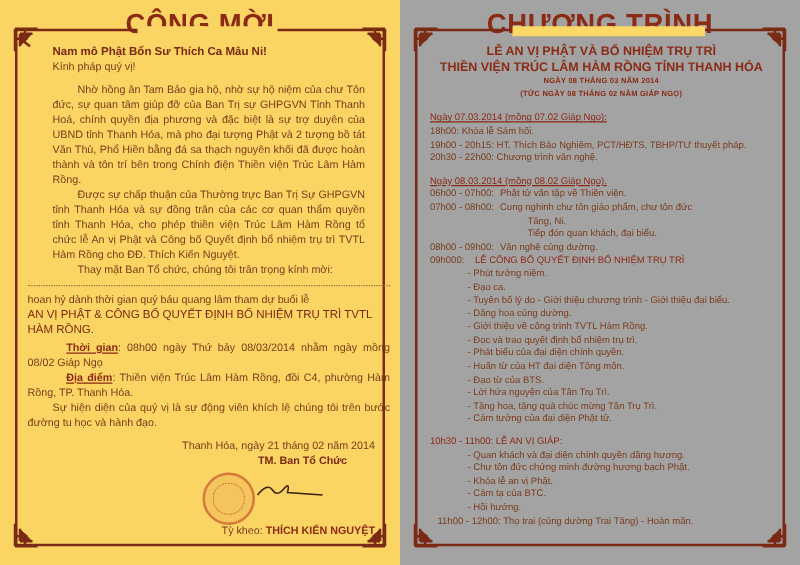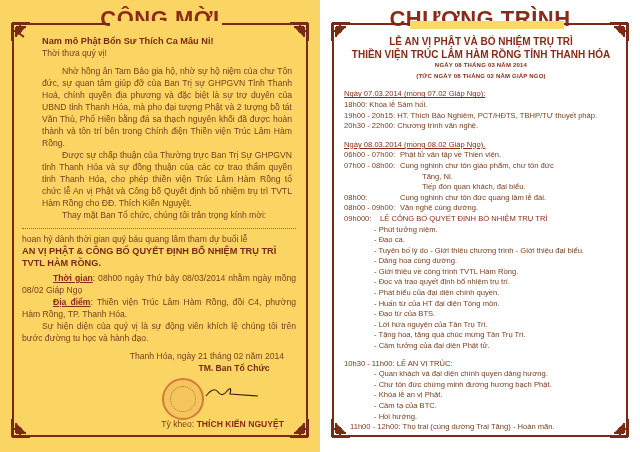--- a/index.html
+++ b/index.html
@@ -8,21 +8,21 @@
     background: #fcd866;
     font-family: "Liberation Sans", "DejaVu Sans", sans-serif;
     color: #6e3a1a;
     position: relative;
   }
   .page {
     position: absolute; top: 0; width: 320px; height: 452px;
     background: #fbd564;
   }
   .page.left { left: 0; }
-  .page.right { left: 320px; background: #ffffff; }
+  .page.right { left: 320px; background: #a3a3a3; }
   .frame {
     position: absolute; left: 12px; right: 12px; top: 23px; bottom: 15px;
     border: 2px solid #7a2a14;
   }
   .title-gap {
     position: absolute; top: -4px; height: 8px; background: #fbd564;
   }
   .page.right .title-gap { background: #fcd867; }
   .page-title {
     position: absolute; top: 6px; left: 0; right: 0; text-align: center;
@@ -33,21 +33,21 @@
   .c-tl { left: -4px; top: -4px; }
   .c-tr { right: -4px; top: -4px; transform: scaleX(-1); }
   .c-bl { left: -4px; bottom: -4px; transform: scaleY(-1); }
   .c-br { right: -4px; bottom: -4px; transform: scale(-1,-1); }
 
   .content { position: absolute; left: 14px; right: 12px; top: 10px; font-size: 8.6px; line-height: 12px; color: #7a3c1c; }
   .left .content { left: 30px; right: 14px; top: 11px; }
   .greet { font-weight: bold; color: #7a2a14; font-size: 9.2px; }
   .para { text-indent: 20px; text-align: justify; margin: 0; }
   .dotted { border-bottom: 1px dotted #a0683a; margin: 12px 0 6px 0; height: 0; }
-  .event-title { font-weight: bold; color: #7a2a14; font-size: 9.2px; text-transform: uppercase; }
+  .event-title { font-weight: normal; color: #7a2a14; font-size: 9.2px; text-transform: uppercase; }
   .label-u { text-decoration: underline; font-weight: bold; color: #8b2a15; margin-left: 11px; }
   .right-align { text-align: right; }
   .sig-block { position: relative; height: 56px; }
   .stamp {
     position: absolute; left: 140px; top: 4px; width: 38px; height: 38px; border-radius: 50%;
     border: 2px solid #d57a3a; background: rgba(214,128,60,0.18);
   }
   .stamp::after {
     content: ""; position: absolute; left: 6px; top: 6px; right: 6px; bottom: 6px;
     border-radius: 50%; border: 1px dotted #c06a30;
@@ -94,27 +94,27 @@
       </div>
     <div class="corner c-br">
         <svg viewBox="0 0 22 22">
           <path d="M2 2h18M2 2v18M6 6h10M6 6v10M10 2v10M2 10h10" stroke="#7a2a14" stroke-width="2" fill="none"></path>
           <path d="M6 6 L16 6 L6 16Z" fill="#7a2a14"></path>
         </svg>
       </div>
 
     <div class="content" style="left:28px; top:10px;">
       <div class="greet">Nam mô Phật Bổn Sư Thích Ca Mâu Ni!</div>
-      <div>Thời thưa quý vị!</div>
+      <div>Kính pháp quý vị!</div>
       <p class="para" style="margin-top:6px;">Nhờ hồng ân Tam Bảo gia hộ, nhờ sự hộ niệm của chư Tôn đức, sự quan tâm giúp đỡ của Ban Trị sự GHPGVN Tỉnh Thanh Hoá, chính quyền địa phương và đặc biệt là sự trợ duyên của UBND tỉnh Thanh Hóa, mà pho đại tượng Phật và 2 tượng bồ tát Văn Thù, Phổ Hiền bằng đá sa thạch nguyên khối đã được hoàn thành và tôn trí bên trong Chính điện Thiền viện Trúc Lâm Hàm Rồng.</p>
-      <p class="para">Được sự chấp thuận của Thường trực Ban Trị Sự GHPGVN tỉnh Thanh Hóa và sự đồng thuận của các cơ trao thẩm quyền tỉnh Thanh Hóa, cho phép thiền viện Trúc Lâm Hàm Rồng tổ chức lễ An vị Phật và Công bố Quyết định bổ nhiệm trụ trì TVTL Hàm Rồng cho ĐĐ. Thích Kiến Nguyệt.</p>
+      <p class="para">Được sự chấp thuận của Thường trực Ban Trị Sự GHPGVN tỉnh Thanh Hóa và sự đồng trân của các cơ quan thẩm quyền tỉnh Thanh Hóa, cho phép thiền viện Trúc Lâm Hàm Rồng tổ chức lễ An vị Phật và Công bố Quyết định bổ nhiệm trụ trì TVTL Hàm Rồng cho ĐĐ. Thích Kiến Nguyệt.</p>
       <p class="para">Thay mặt Ban Tổ chức, chúng tôi trân trọng kính mời:</p>
     </div>
   </div>
-  <div class="content" style="left:22px; right:24px; top:228px;">
+  <div class="content" style="left:22px; right:8px; top:228px;">
     <div class="dotted" style="margin:0 0 4px 0;"></div>
     <div>hoan hỷ dành thời gian quý báu quang lâm tham dự buổi lễ</div>
     <div class="event-title">AN VỊ PHẬT &amp; CÔNG BỐ QUYẾT ĐỊNH BỔ NHIỆM TRỤ TRÌ TVTL HÀM RỒNG.</div>
     <p class="para" style="margin-top:3px;"><span class="label-u">Thời gian</span><span>: 08h00 ngày Thứ bảy 08/03/2014 nhằm ngày mồng 08/02 Giáp Ngọ</span></p>
     <p class="para"><span class="label-u">Địa điểm</span><span>: Thiền viện Trúc Lâm Hàm Rồng, đồi C4, phường Hàm Rồng, TP. Thanh Hóa.</span></p>
     <p class="para">Sự hiện diện của quý vị là sự động viên khích lệ chúng tôi trên bước đường tu học và hành đạo.</p>
     <div class="right-align" style="margin-top:6px; padding-right:12px;">Thanh Hóa, ngày 21 tháng 02 năm 2014</div>
     <div style="text-align:center; padding-left:150px; font-weight:bold; color:#7a2a14;">TM. Ban Tổ Chức</div>
     <div class="sig-block">
       <div class="stamp"></div>
@@ -177,24 +177,20 @@
         </div>
       <div class="sched-row">
           <span class="sched-time" style="width:56px;"></span>
           <span class="sched-desc" style="padding-left:22px;">Tăng, Ni.</span>
         </div>
       <div class="sched-row">
           <span class="sched-time" style="width:56px;"></span>
           <span class="sched-desc" style="padding-left:22px;">Tiếp đón quan khách, đại biểu.</span>
         </div>
       <div class="sched-row">
-          <span class="sched-time" style="width:56px;">08h00:</span>
-          <span class="sched-desc">Cung nghinh chư tôn đức quang lâm lễ đài.</span>
-        </div>
-      <div class="sched-row">
           <span class="sched-time" style="width:56px;">08h00 - 09h00:</span>
           <span class="sched-desc">Văn nghệ cúng dường.</span>
         </div>
       <div class="sched-row">
           <span class="sched-time" style="width:36px;">09h000:</span>
           <span class="sched-desc bold-red">LỄ CÔNG BỐ QUYẾT ĐỊNH BỔ NHIỆM TRỤ TRÌ</span>
         </div>
 
       <div class="item">- Phút tưởng niệm.</div>
       <div class="item">- Đạo ca.</div>
@@ -202,21 +198,21 @@
       <div class="item">- Dâng hoa cúng dường.</div>
       <div class="item">- Giới thiệu về công trình TVTL Hàm Rồng.</div>
       <div class="item">- Đọc và trao quyết định bổ nhiệm trụ trì.</div>
       <div class="item">- Phát biểu của đại diện chính quyền.</div>
       <div class="item">- Huấn từ của HT đại diện Tông môn.</div>
       <div class="item">- Đạo từ của BTS.</div>
       <div class="item">- Lời hứa nguyện của Tân Trụ Trì.</div>
       <div class="item">- Tặng hoa, tặng quà chúc mừng Tân Trụ Trì.</div>
       <div class="item">- Cảm tưởng của đại diện Phật tử.</div>
 
-      <div style="margin-top:7px;" class="bold-red"><span>10h30 - 11h00:</span> <span>LỄ AN VỊ TRÚC:</span></div>
+      <div style="margin-top:7px;" class="bold-red"><span>10h30 - 11h00:</span> <span>LỄ AN VỊ GIÁP:</span></div>
       <div class="item">- Quan khách và đại diện chính quyền dâng hương.</div>
       <div class="item">- Chư tôn đức chứng minh đường hương bạch Phật.</div>
       <div class="item">- Khóa lễ an vị Phật.</div>
       <div class="item">- Cảm tạ của BTC.</div>
       <div class="item">- Hồi hướng.</div>
       <div style="padding-left:6px;"><span>11h00 - 12h00:</span> <span>Thọ trai (cúng dường Trai Tăng) - Hoàn mãn.</span></div>
     </div>
   </div>
 </div>
 

